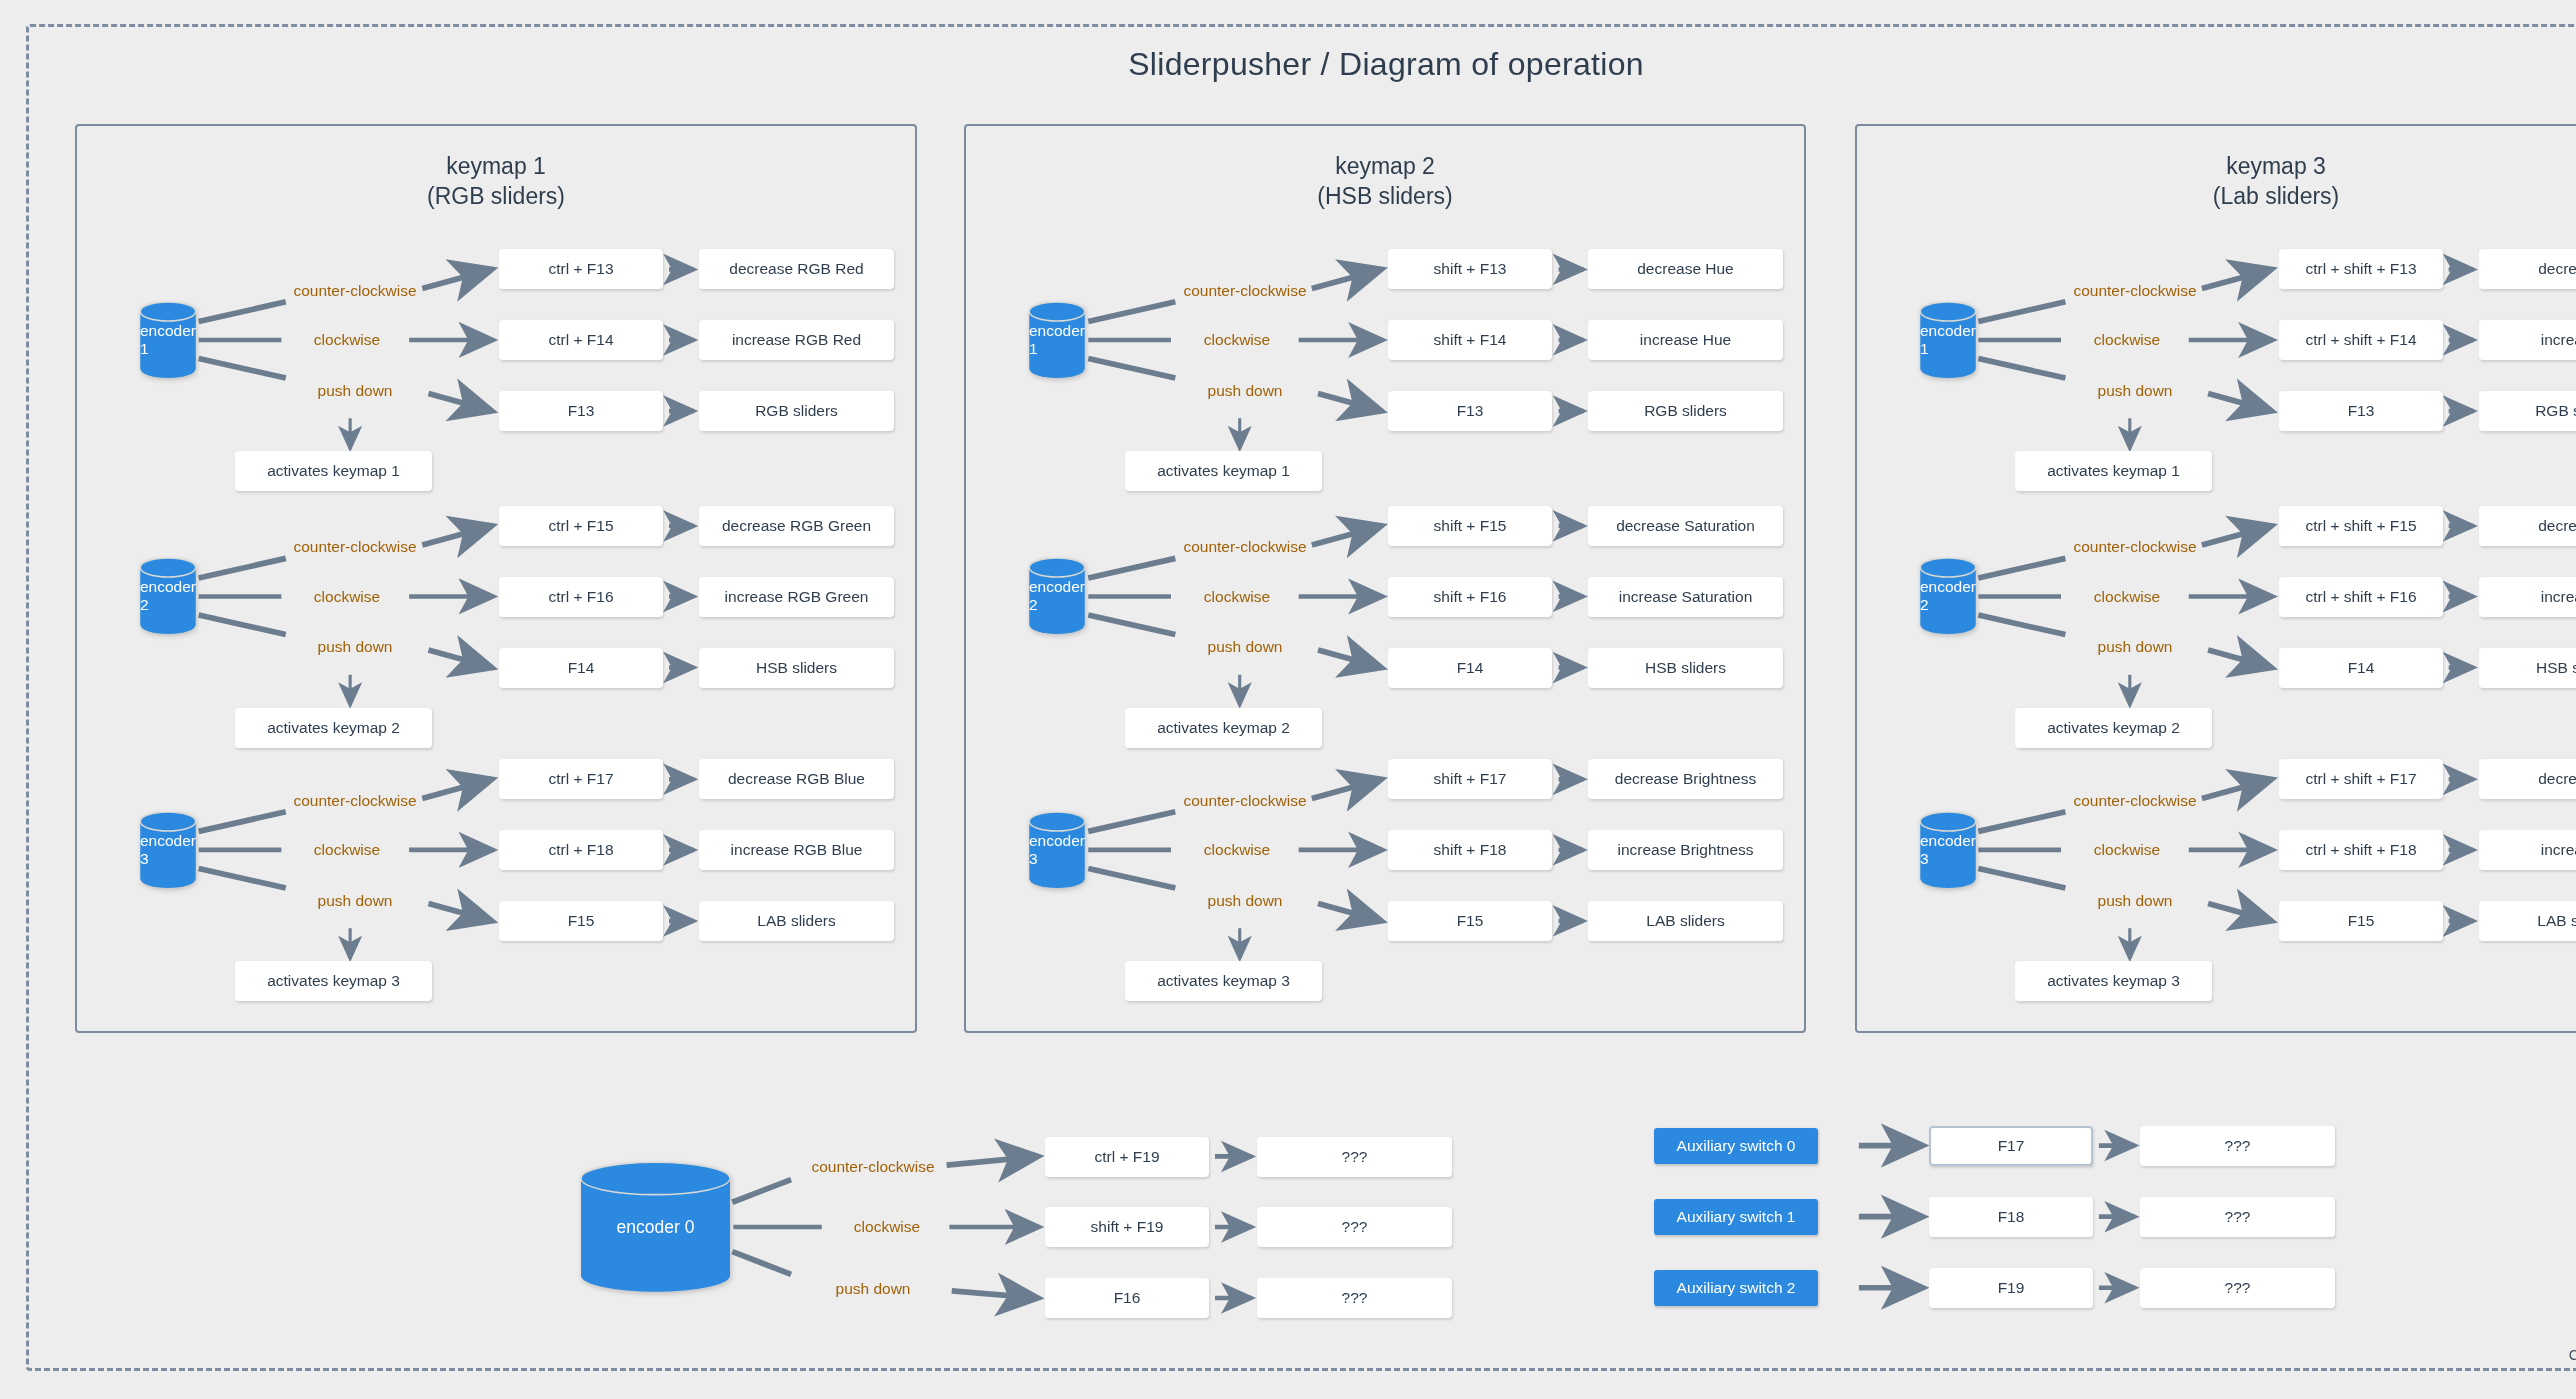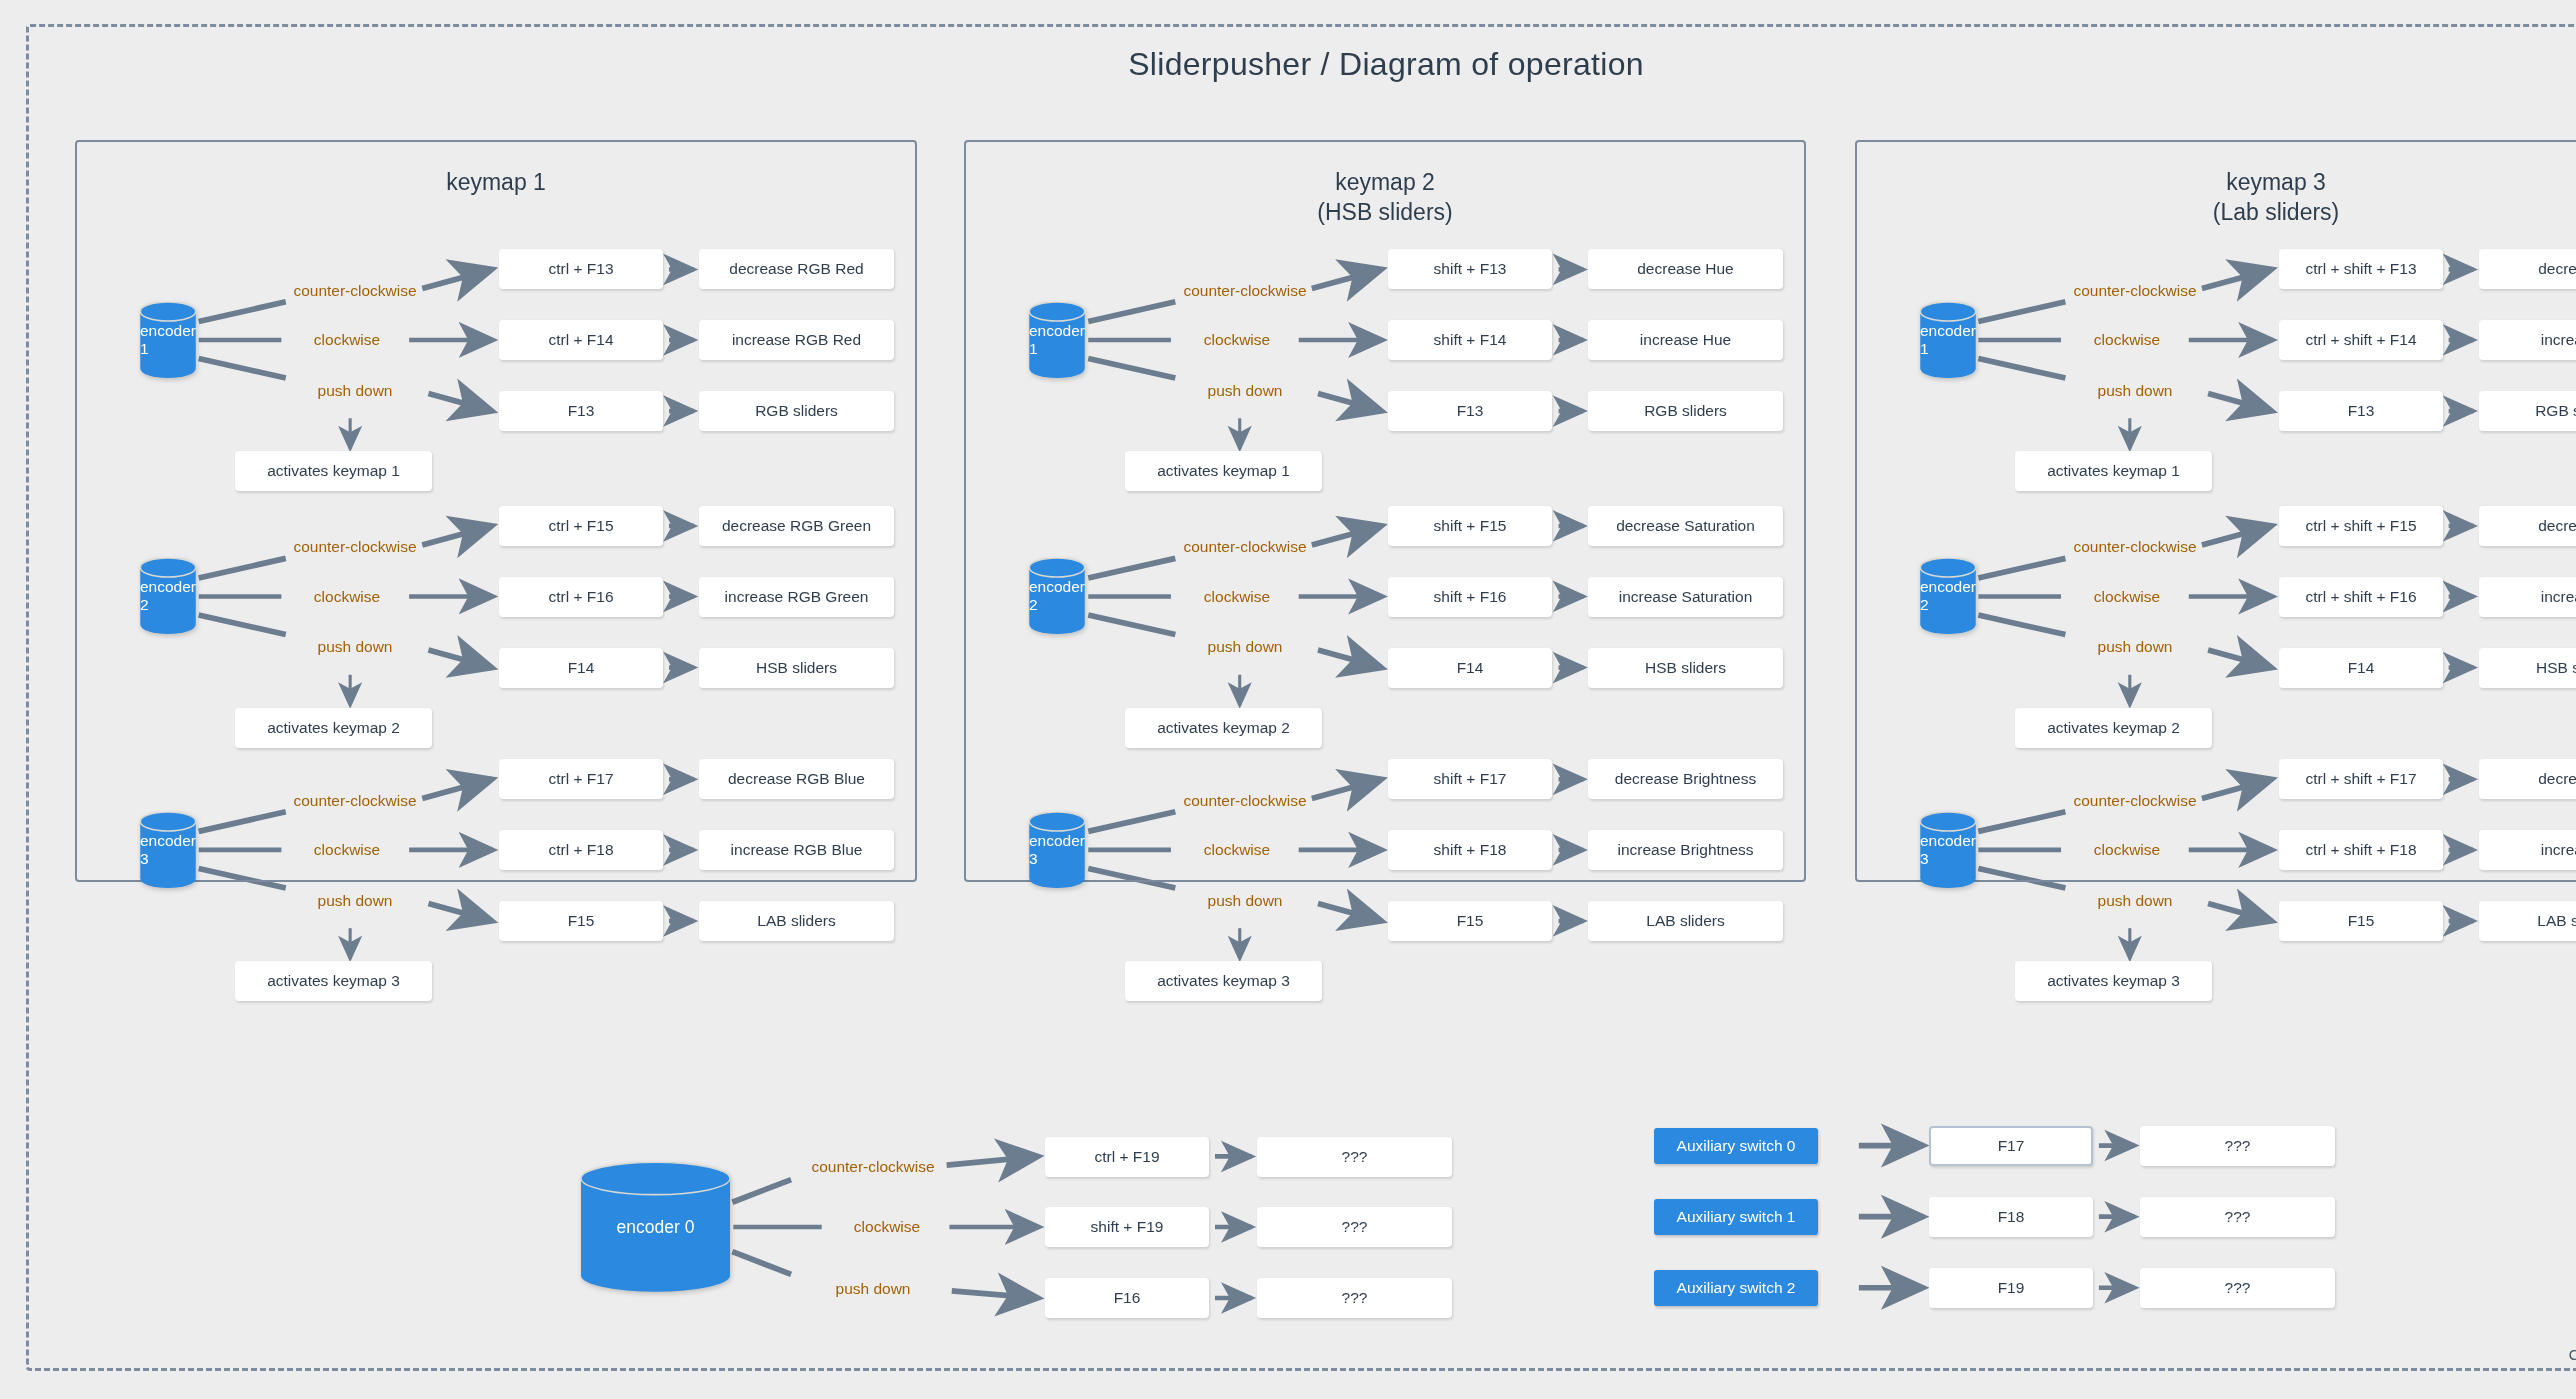--- a/index.html
+++ b/index.html
@@ -14,24 +14,23 @@
     position:absolute;left:26px;top:24px;width:2719px;height:1347px;
     border:3.1px dashed #7d8da0;border-radius:4.1px;box-sizing:border-box;
   }
   
   #page-title{
     position:absolute;left:0;top:46px;width:2772px;text-align:center;
     font-size:32px;font-weight:400;color:#2f3e4e;letter-spacing:0.3px;
   }
   
   .keymap-panel{
-    position:absolute;top:124px;width:842px;height:742px;
+    position:absolute;top:124px;width:842px;height:909px;
     border:2.6px solid #7b8b9d;border-radius:4.1px;box-sizing:border-box;
     background:transparent;
-    margin-top:16px;
   }
   #panel-1{left:75px;}
   #panel-2{left:964px;}
   #panel-3{left:1855px;}
   .panel-title{
     position:absolute;left:0;top:25px;width:100%;text-align:center;
     font-size:23px;line-height:1.32;color:#2f3e4e;
   }
   .panel-title .sub{display:block;}
 
@@ -195,20 +194,21 @@
     <line x1="4074" y1="2224" x2="4144" y2="2224" stroke="#6c7d8f" stroke-width="9" stroke-linecap="butt" marker-end="url(#ahs)"></line>
     <line x1="3608" y1="2362" x2="3732" y2="2362" stroke="#6c7d8f" stroke-width="11" stroke-linecap="butt" marker-end="url(#ah)"></line>
     <line x1="4074" y1="2362" x2="4144" y2="2362" stroke="#6c7d8f" stroke-width="9" stroke-linecap="butt" marker-end="url(#ahs)"></line>
     <line x1="3608" y1="2500" x2="3732" y2="2500" stroke="#6c7d8f" stroke-width="11" stroke-linecap="butt" marker-end="url(#ah)"></line>
     <line x1="4074" y1="2500" x2="4144" y2="2500" stroke="#6c7d8f" stroke-width="9" stroke-linecap="butt" marker-end="url(#ahs)"></line>
   </svg>
 
 <div class="keymap-panel" id="panel-1">
   <div class="panel-title">
     <span>keymap 1</span>
+    <span class="sub">(RGB sliders)</span>
   </div>
 </div>
 <div class="keymap-panel" id="panel-2">
   <div class="panel-title">
     <span>keymap 2</span>
     <span class="sub">(HSB sliders)</span>
   </div>
 </div>
 <div class="keymap-panel" id="panel-3">
   <div class="panel-title">

